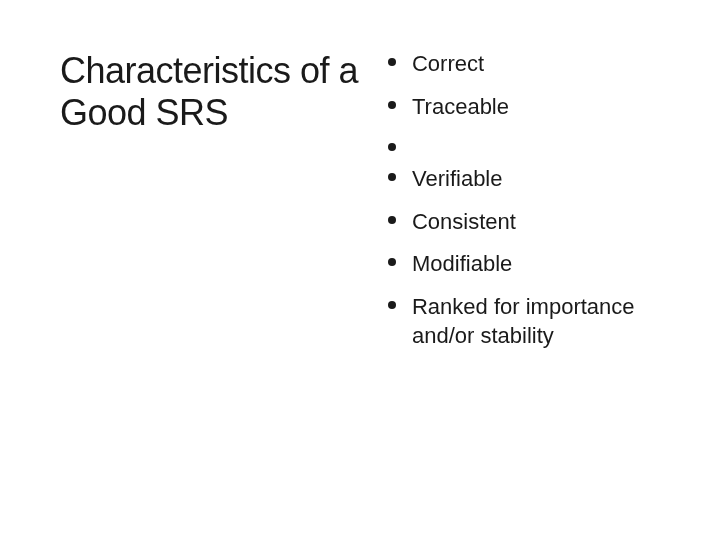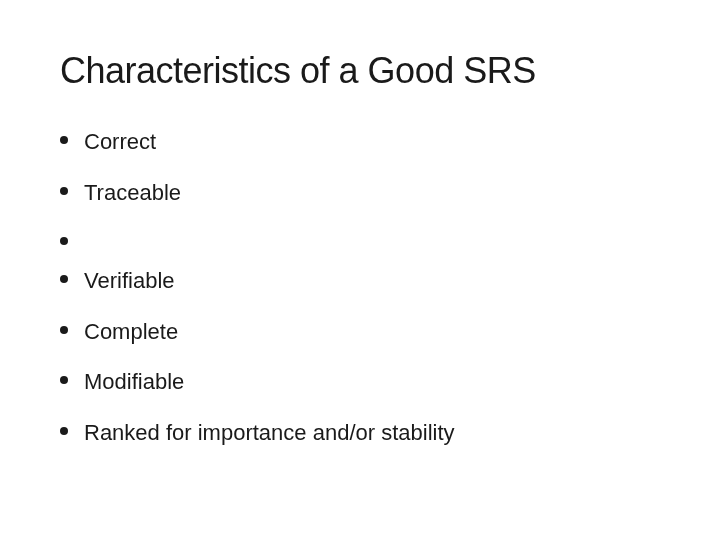--- a/index.html
+++ b/index.html
@@ -15,38 +15,38 @@
       font-family: Arial, Helvetica, sans-serif;
       overflow: hidden;
     }
 
     .slide {
       width: 720px;
       height: 540px;
       background: #ffffff;
       padding: 50px 60px 16px 60px;
       display: flex;
-      flex-direction: column;
+      flex-direction: row;
     }
 
     .title {
       font-size: 36px;
       font-weight: normal;
       color: #1a1a1a;
       margin-bottom: 36px;
       letter-spacing: -0.5px;
     }
 
     .bullet-list {
       list-style: none;
       padding: 0;
       margin: 0;
       display: flex;
       flex-direction: column;
-      gap: 22px;
+      gap: 14px;
     }
 
     .bullet-item {
       display: flex;
       align-items: flex-start;
       gap: 16px;
       font-size: 22px;
       color: #1a1a1a;
       line-height: 1.3;
     }
@@ -78,21 +78,21 @@
       </li>
       <li class="bullet-item">
         <span class="bullet-dot"></span>
       </li>
       <li class="bullet-item">
         <span class="bullet-dot"></span>
         <span>Verifiable</span>
       </li>
       <li class="bullet-item">
         <span class="bullet-dot"></span>
-        <span>Complete</span>
+        <span>Consistent</span>
       </li>
       <li class="bullet-item">
         <span class="bullet-dot"></span>
         <span>Modifiable</span>
       </li>
       <li class="bullet-item">
         <span class="bullet-dot"></span>
         <span>Ranked for importance and/or stability</span>
       </li>
     </ul>

